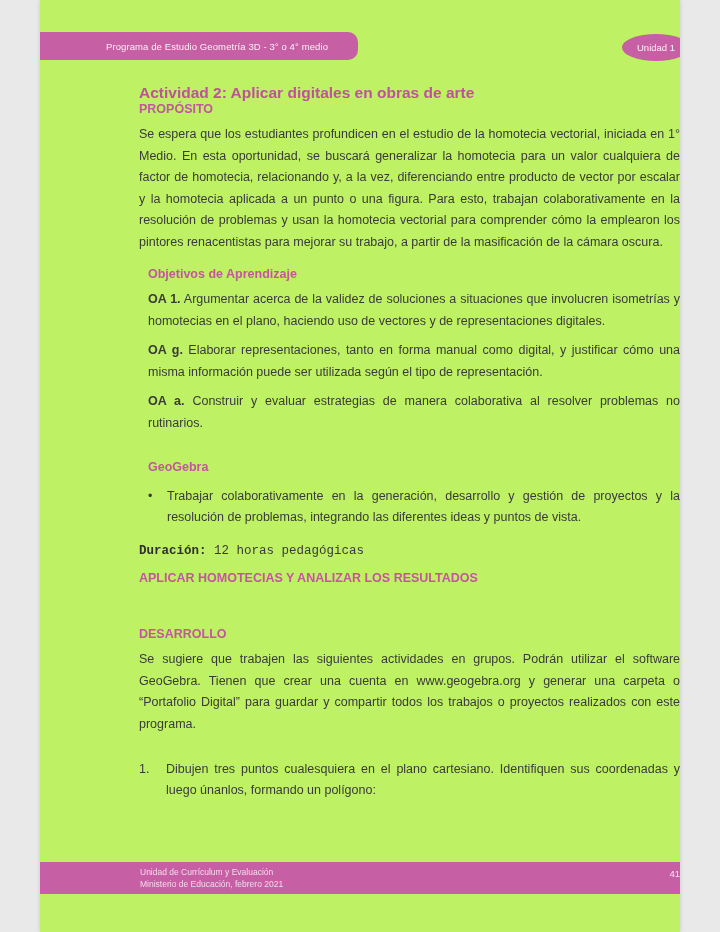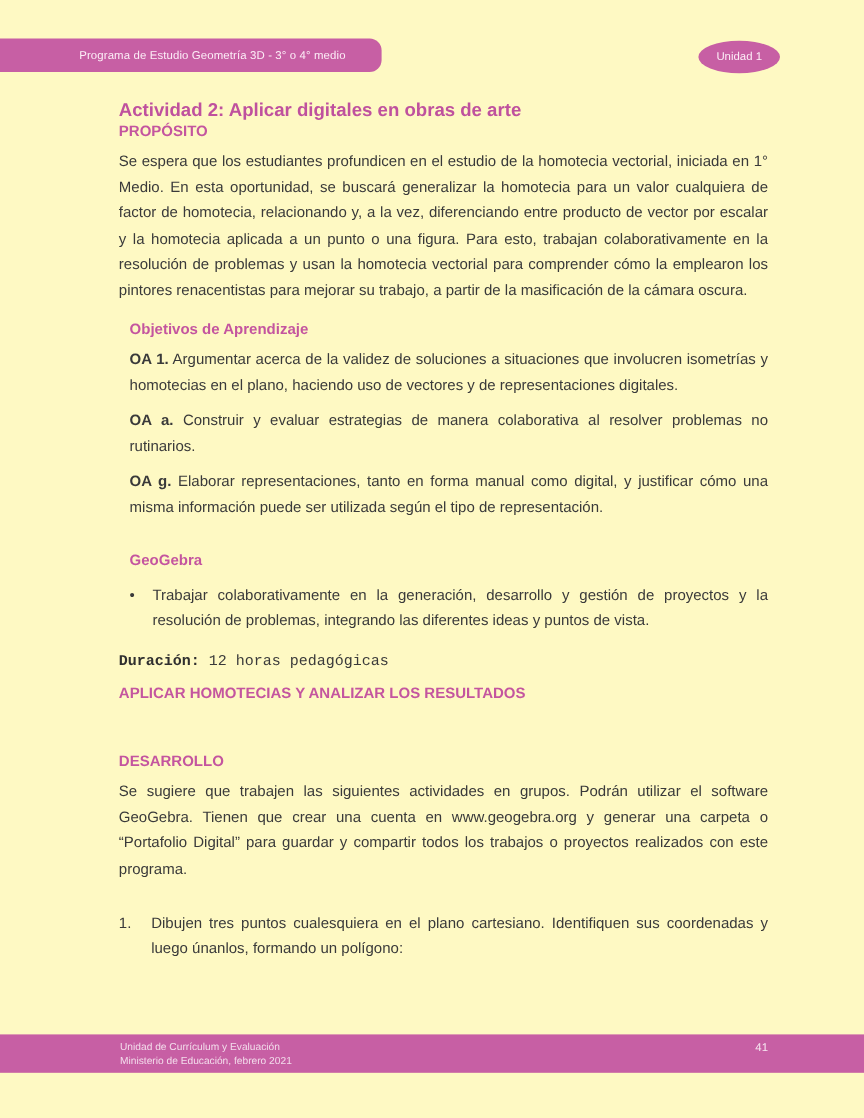--- a/index.html
+++ b/index.html
@@ -1,22 +1,22 @@
 <!DOCTYPE html>
 <html><head>
 <meta charset="utf-8">
 <style>
   * { margin: 0; padding: 0; box-sizing: border-box; }
   html, body { background: #e9e9e9; }
   .page {
     position: relative;
-    width: 720px;
+    width: 640px;
     height: 932px;
     margin: 0 auto;
-    background: #fef9c3;
+    background: #bef264;
     font-family: "Liberation Sans", sans-serif;
     color: #3a3a3a;
     overflow: hidden;
     box-shadow: 0 0 4px rgba(0,0,0,.15);
   }
 
   
   .ribbon {
     position: absolute;
     left: 0; top: 32px;
@@ -130,23 +130,23 @@
     <h1 class="doc-title">Actividad 2: Aplicar digitales en obras de arte</h1>
 
     <h2 class="h-pink h-proposito">PROPÓSITO</h2>
     <p class="body">Se espera que los estudiantes profundicen en el estudio de la homotecia vectorial, iniciada en 1° Medio. En esta oportunidad, se buscará generalizar la homotecia para un valor cualquiera de factor de homotecia, relacionando y, a la vez, diferenciando entre producto de vector por escalar y la homotecia aplicada a un punto o una figura. Para esto, trabajan colaborativamente en la resolución de problemas y usan la homotecia vectorial para comprender cómo la emplearon los pintores renacentistas para mejorar su trabajo, a partir de la masificación de la cámara oscura.</p>
 
     <div class="indent">
       <h2 class="h-pink h-objetivos">Objetivos de Aprendizaje</h2>
 
       <p class="body oa"><b>OA 1.</b><span> Argumentar acerca de la validez de soluciones a situaciones que involucren isometrías y homotecias en el plano, haciendo uso de vectores y de representaciones digitales.</span></p>
 
+      <p class="body oa"><b>OA g.</b><span> Elaborar representaciones, tanto en forma manual como digital, y justificar cómo una misma información puede ser utilizada según el tipo de representación.</span></p>
+
       <p class="body oa"><b>OA a.</b><span> Construir y evaluar estrategias de manera colaborativa al resolver problemas no rutinarios.</span></p>
-
-      <p class="body oa"><b>OA g.</b><span> Elaborar representaciones, tanto en forma manual como digital, y justificar cómo una misma información puede ser utilizada según el tipo de representación.</span></p>
 
       <h2 class="h-pink h-actitudes">GeoGebra</h2>
 
       <div class="bullet-row">
         <span class="bullet-glyph">•</span>
         <span class="bullet-text">Trabajar colaborativamente en la generación, desarrollo y gestión de proyectos y la resolución de problemas, integrando las diferentes ideas y puntos de vista.</span>
       </div>
     </div>
 
     <p class="duracion"><b>Duración:</b><span> 12 horas pedagógicas</span></p>

